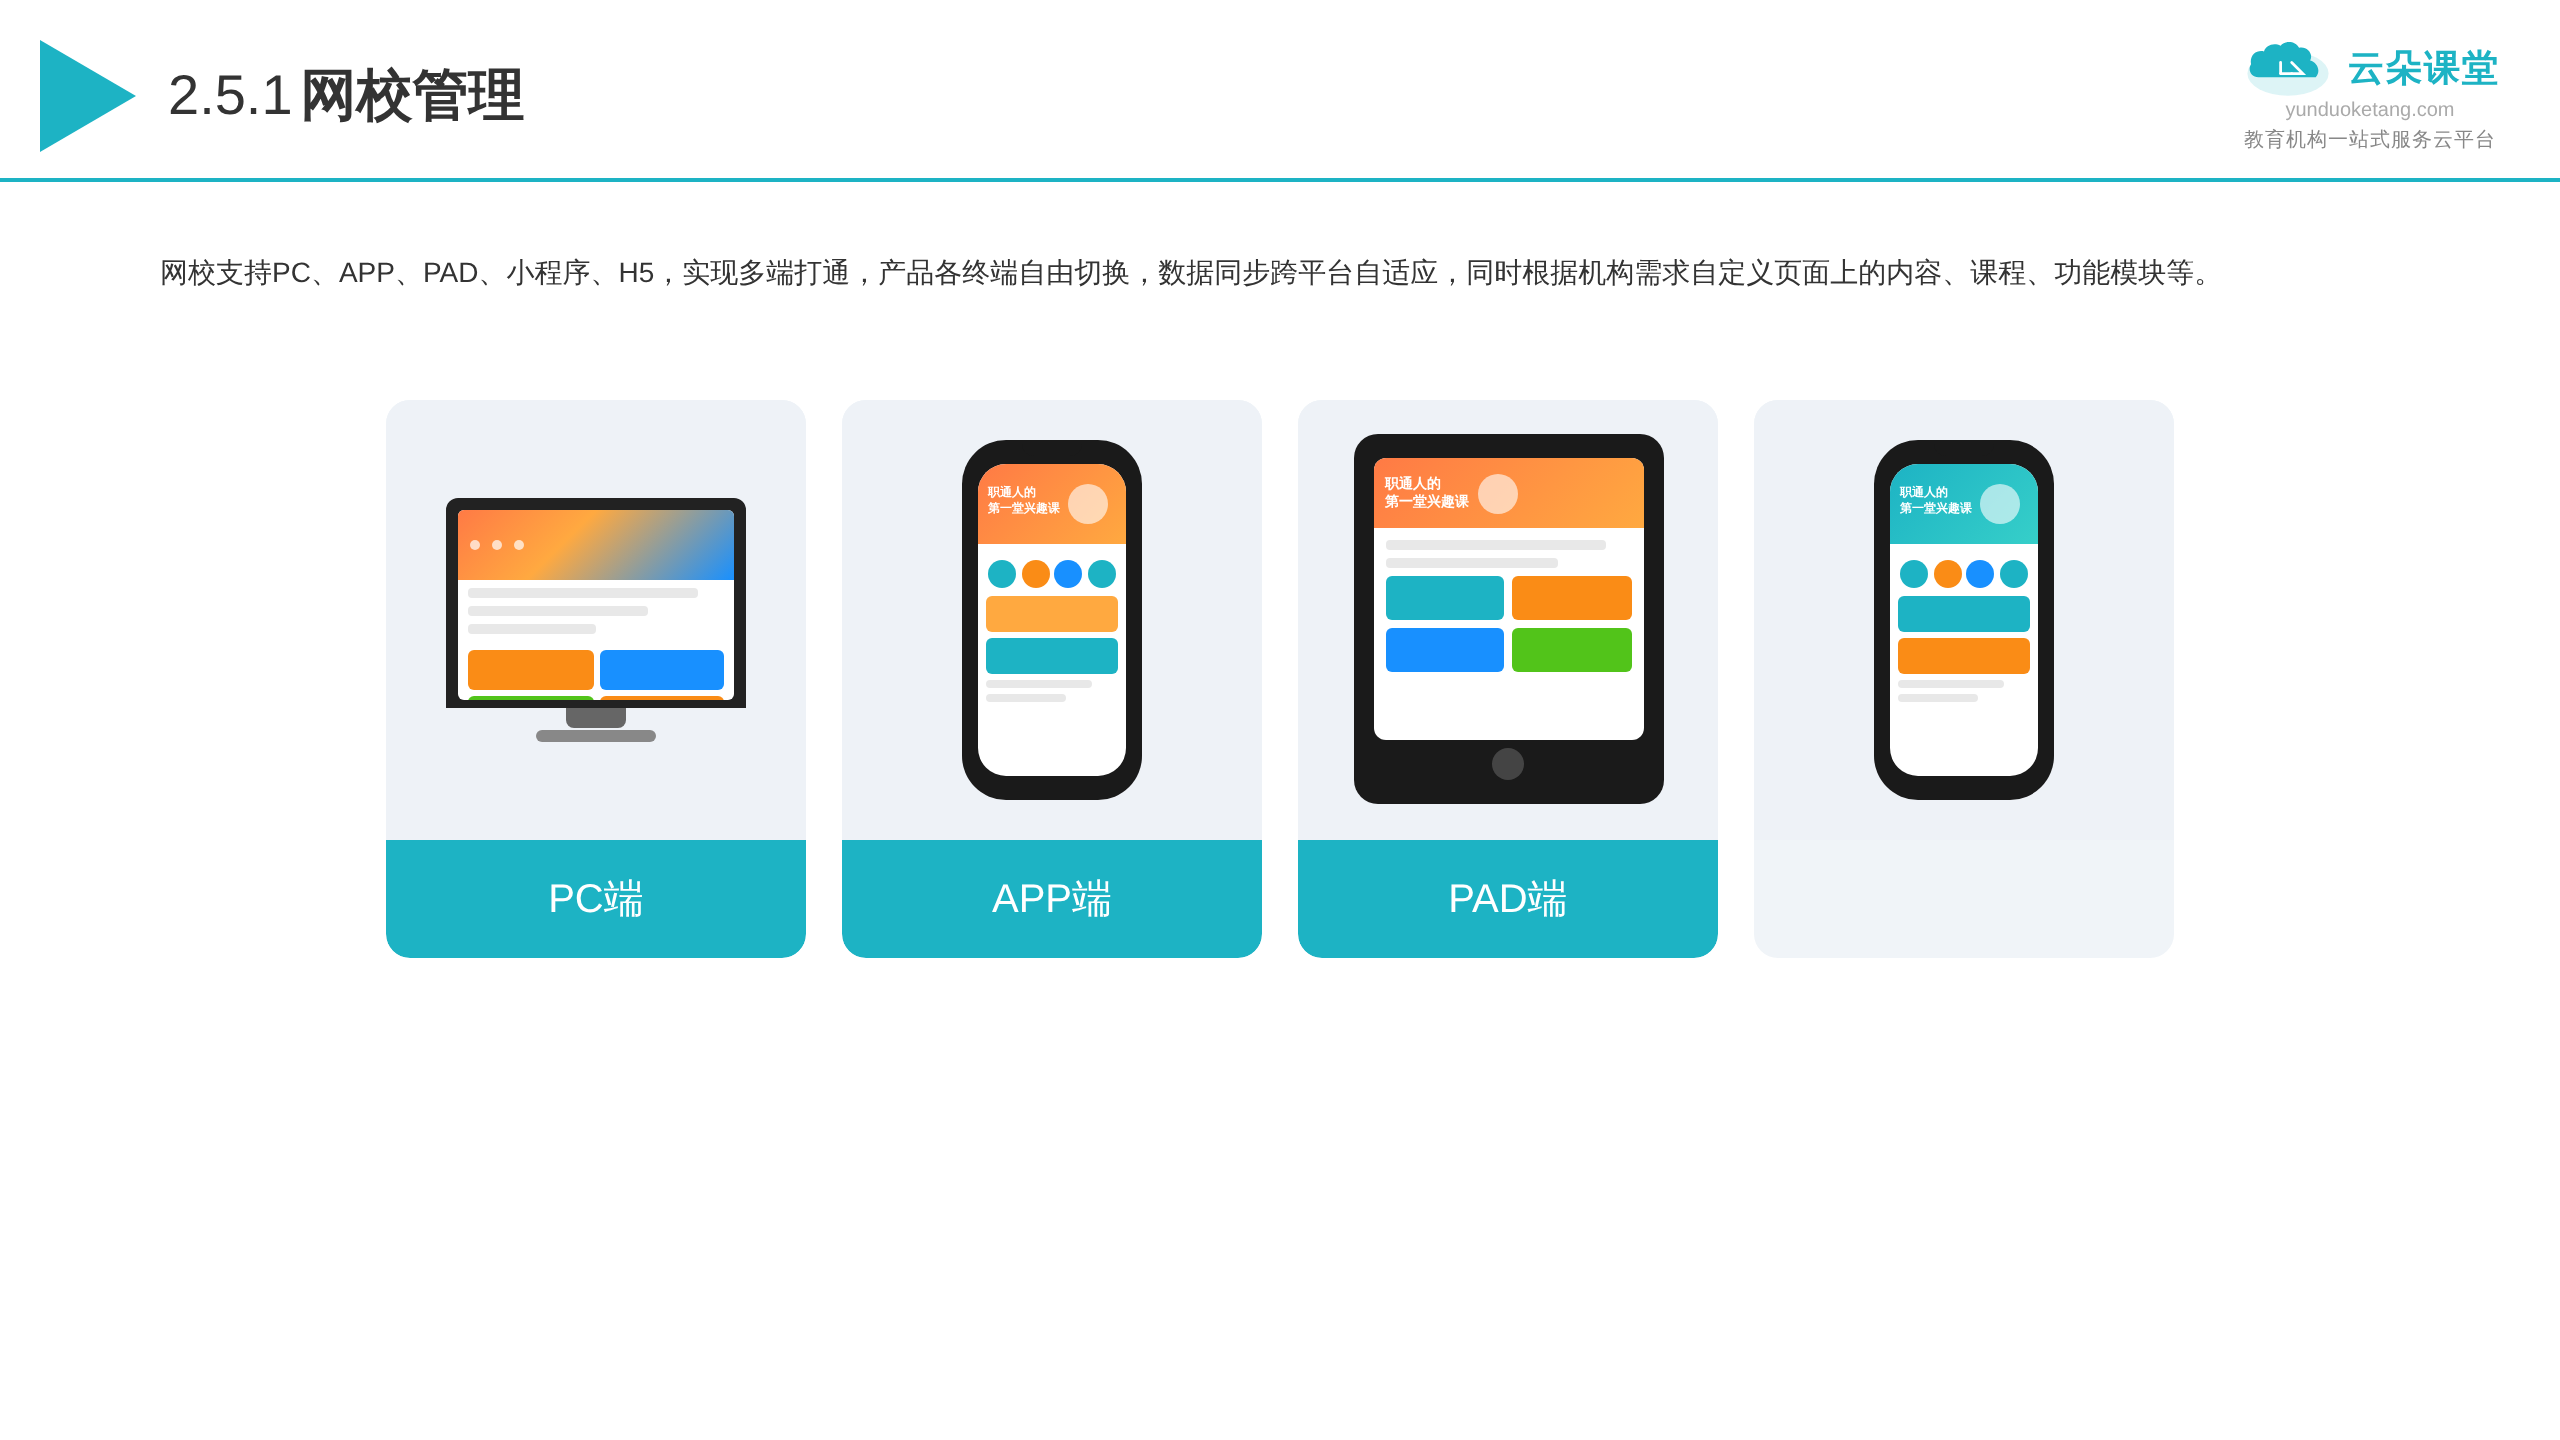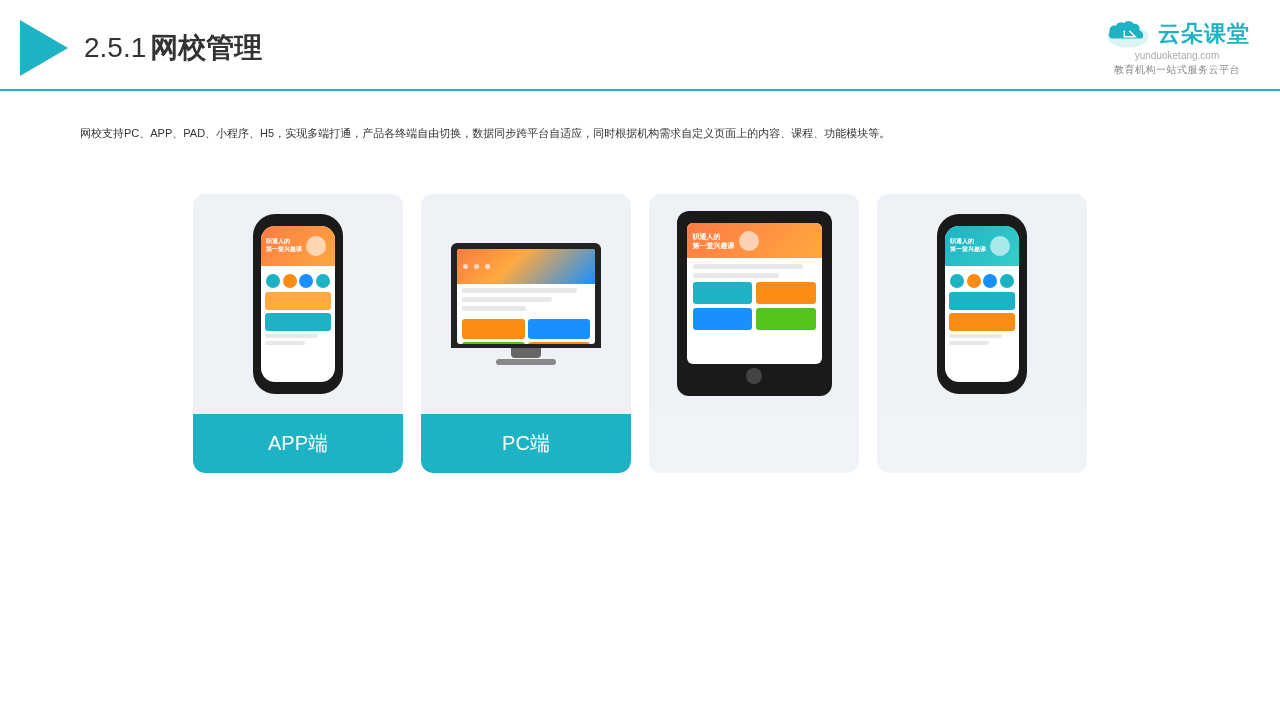--- a/index.html
+++ b/index.html
@@ -49,42 +49,42 @@
     .brand-cloud {
       display: flex;
       align-items: center;
       gap: 6px;
     }
     .cloud-icon {
       width: 48px;
       height: 32px;
     }
     .brand-text-main {
-      font-size: 22px;
+      font-size: 18px;
       font-weight: 700;
       color: #1db3c4;
       letter-spacing: 1px;
     }
     .brand-slogan {
       font-size: 10px;
       color: #888;
       text-align: center;
       margin-top: 2px;
       letter-spacing: 0.5px;
     }
     .brand-url {
       font-size: 10px;
       color: #aaa;
       text-align: center;
     }
 
     
     .description {
       padding: 32px 80px 20px 80px;
-      font-size: 11px;
+      font-size: 14px;
       color: #333;
       line-height: 1.9;
     }
 
     
     .cards-container {
       display: flex;
       justify-content: center;
       gap: 18px;
       padding: 20px 60px;
@@ -367,47 +367,20 @@
 </div>
 
 <div class="description">
   <p>网校支持PC、APP、PAD、小程序、H5，实现多端打通，产品各终端自由切换，数据同步跨平台自适应，同时根据机构需求自定义页面上的内容、课程、功能模块等。</p>
 </div>
 
 <div class="cards-container">
 
   <div class="card">
     <div class="card-image-area">
-      <div class="phone-mockup">
-        <div class="phone-notch"></div>
-        <div class="phone-screen">
-          <div class="phone-screen-header">
-            <div class="phone-banner-text">职通人的<br>第一堂兴趣课</div>
-            <div class="phone-avatar"></div>
-          </div>
-          <div class="phone-content">
-            <div class="phone-icons-row">
-              <div class="phone-icon-dot"></div>
-              <div class="phone-icon-dot orange"></div>
-              <div class="phone-icon-dot blue"></div>
-              <div class="phone-icon-dot"></div>
-            </div>
-            <div class="phone-card-sm"></div>
-            <div class="phone-card-sm teal"></div>
-            <div class="phone-row" style="width:80%"></div>
-            <div class="phone-row" style="width:60%"></div>
-          </div>
-        </div>
-      </div>
-    </div>
-    <div class="card-label">APP端</div>
-  </div>
-
-  <div class="card">
-    <div class="card-image-area">
       <div class="pc-mockup">
         <div class="pc-screen-outer">
           <div class="pc-screen-inner">
             <div class="pc-screen-content">
               <div class="pc-nav-bar">
                 <div class="pc-nav-dot"></div>
                 <div class="pc-nav-dot"></div>
                 <div class="pc-nav-dot"></div>
               </div>
             </div>
@@ -426,40 +399,68 @@
         </div>
         <div class="pc-stand"></div>
         <div class="pc-base"></div>
       </div>
     </div>
     <div class="card-label">PC端</div>
   </div>
 
   <div class="card">
     <div class="card-image-area">
+      <div class="phone-mockup">
+        <div class="phone-notch"></div>
+        <div class="phone-screen">
+          <div class="phone-screen-header">
+            <div class="phone-banner-text">职通人的<br>第一堂兴趣课</div>
+            <div class="phone-avatar"></div>
+          </div>
+          <div class="phone-content">
+            <div class="phone-icons-row">
+              <div class="phone-icon-dot"></div>
+              <div class="phone-icon-dot orange"></div>
+              <div class="phone-icon-dot blue"></div>
+              <div class="phone-icon-dot"></div>
+            </div>
+            <div class="phone-card-sm"></div>
+            <div class="phone-card-sm teal"></div>
+            <div class="phone-row" style="width:80%"></div>
+            <div class="phone-row" style="width:60%"></div>
+          </div>
+        </div>
+      </div>
+    </div>
+    <div class="card-label">APP端</div>
+  </div>
+
+  <div class="card">
+    <div class="card-image-area">
       <div class="pad-mockup">
         <div class="pad-screen">
           <div class="pad-screen-header">
             <div class="phone-banner-text" style="font-size:7px;">职通人的<br>第一堂兴趣课</div>
             <div class="phone-avatar"></div>
           </div>
           <div class="pad-content">
             <div class="pad-row" style="width:90%"></div>
             <div class="pad-row" style="width:70%"></div>
             <div class="pad-grid">
               <div class="pad-grid-item"></div>
               <div class="pad-grid-item orange"></div>
               <div class="pad-grid-item blue"></div>
               <div class="pad-grid-item green"></div>
             </div>
           </div>
         </div>
         <div class="pad-home-btn"></div>
       </div>
     </div>
+    <div class="card-label">PAD端</div>
   </div>
 
   <div class="card">
     <div class="card-image-area">
       <div class="phone-mockup">
         <div class="phone-notch"></div>
         <div class="phone-screen">
           <div class="phone-screen-header" style="background: linear-gradient(135deg, #1db3c4, #36cfc9);">
             <div class="phone-banner-text">职通人的<br>第一堂兴趣课</div>
             <div class="phone-avatar"></div>

